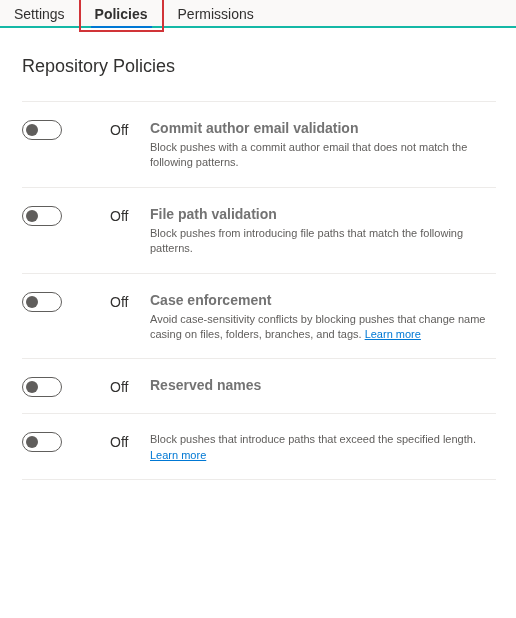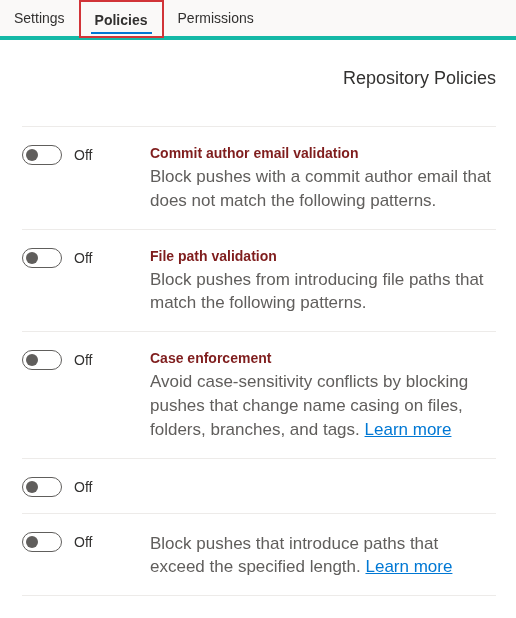--- a/index.html
+++ b/index.html
@@ -1,31 +1,31 @@
 <!DOCTYPE html>
 <html><head>
   <meta charset="utf-8">
   <style>
     * { box-sizing: border-box; margin: 0; padding: 0; }
     body { font-family: "Segoe UI", Arial, sans-serif; font-size: 14px; color: #323130; width: 516px; background: #fff; }
-    .tabs { display: flex; align-items: flex-start; background: #faf9f8; border-bottom: 4px solid #14b8a6; height: 40px; padding-left: 0; }
+    .tabs { display: flex; align-items: center; background: #faf9f8; border-bottom: 2px solid #14b8a6; height: 28px; padding-left: 0; }
     .tab { padding: 10px 14px 8px 14px; cursor: pointer; font-size: 14px; color: #323130; position: relative; }
     .tab.active { font-weight: 600; }
     .tab.active::after { content: ''; position: absolute; left: 10px; right: 10px; bottom: 2px; height: 2px; background: #0078d4; }
     .tab.highlighted { border: 2px solid #d13438; }
     .page { padding: 28px 20px 20px 22px; }
-    .page-title { font-size: 18px; font-weight: 400; margin-bottom: 37px; color: #323130; text-align: right; }
+    .page-title { font-size: 18px; font-weight: 400; margin-bottom: 24px; color: #323130; }
     .policy-row { display: flex; align-items: flex-start; padding: 18px 0 16px 0; border-top: 1px solid #edebe9; }
-    .toggle-wrap { display: flex; align-items: center; width: 128px; flex-shrink: 0; }
+    .toggle-wrap { display: flex; align-items: center; width: 128px; flex-shrink: 0; gap: 36px; }
     .toggle { width: 40px; height: 20px; border-radius: 10px; border: 1px solid #605e5c; background: #fff; position: relative; cursor: pointer; flex-shrink: 0; }
     .toggle-knob { position: absolute; left: 3px; top: 3px; width: 12px; height: 12px; border-radius: 50%; background: #605e5c; }
     .toggle-label { margin-left: 12px; font-size: 14px; color: #323130; }
     .policy-body { flex: 1; }
-    .policy-title { font-weight: 600; font-size: 14px; color: #7f1d1d; margin-bottom: 4px; }
-    .policy-desc { font-size: 17px; color: #605e5c; line-height: 1.4; }
+    .policy-title { font-weight: 600; font-size: 14px; color: #737373; margin-bottom: 4px; }
+    .policy-desc { font-size: 11px; color: #605e5c; line-height: 1.4; }
     .learn-more { color: #0078d4; cursor: pointer; text-decoration: underline; }
   </style>
 </head>
 <body>
 
 <div class="tabs">
   <div class="tab">Settings</div>
   <div class="tab active highlighted">Policies</div>
   <div class="tab">Permissions</div>
 </div>
@@ -73,20 +73,21 @@
   </div>
 
   <div class="policy-row">
     <div class="toggle-wrap">
       <div class="toggle">
           <div class="toggle-knob"></div>
         </div>
       <span class="toggle-label">Off</span>
     </div>
     <div class="policy-body">
+      <div class="policy-title">Reserved names</div>
     </div>
   </div>
 
   <div class="policy-row">
     <div class="toggle-wrap">
       <div class="toggle">
           <div class="toggle-knob"></div>
         </div>
       <span class="toggle-label">Off</span>
     </div>

